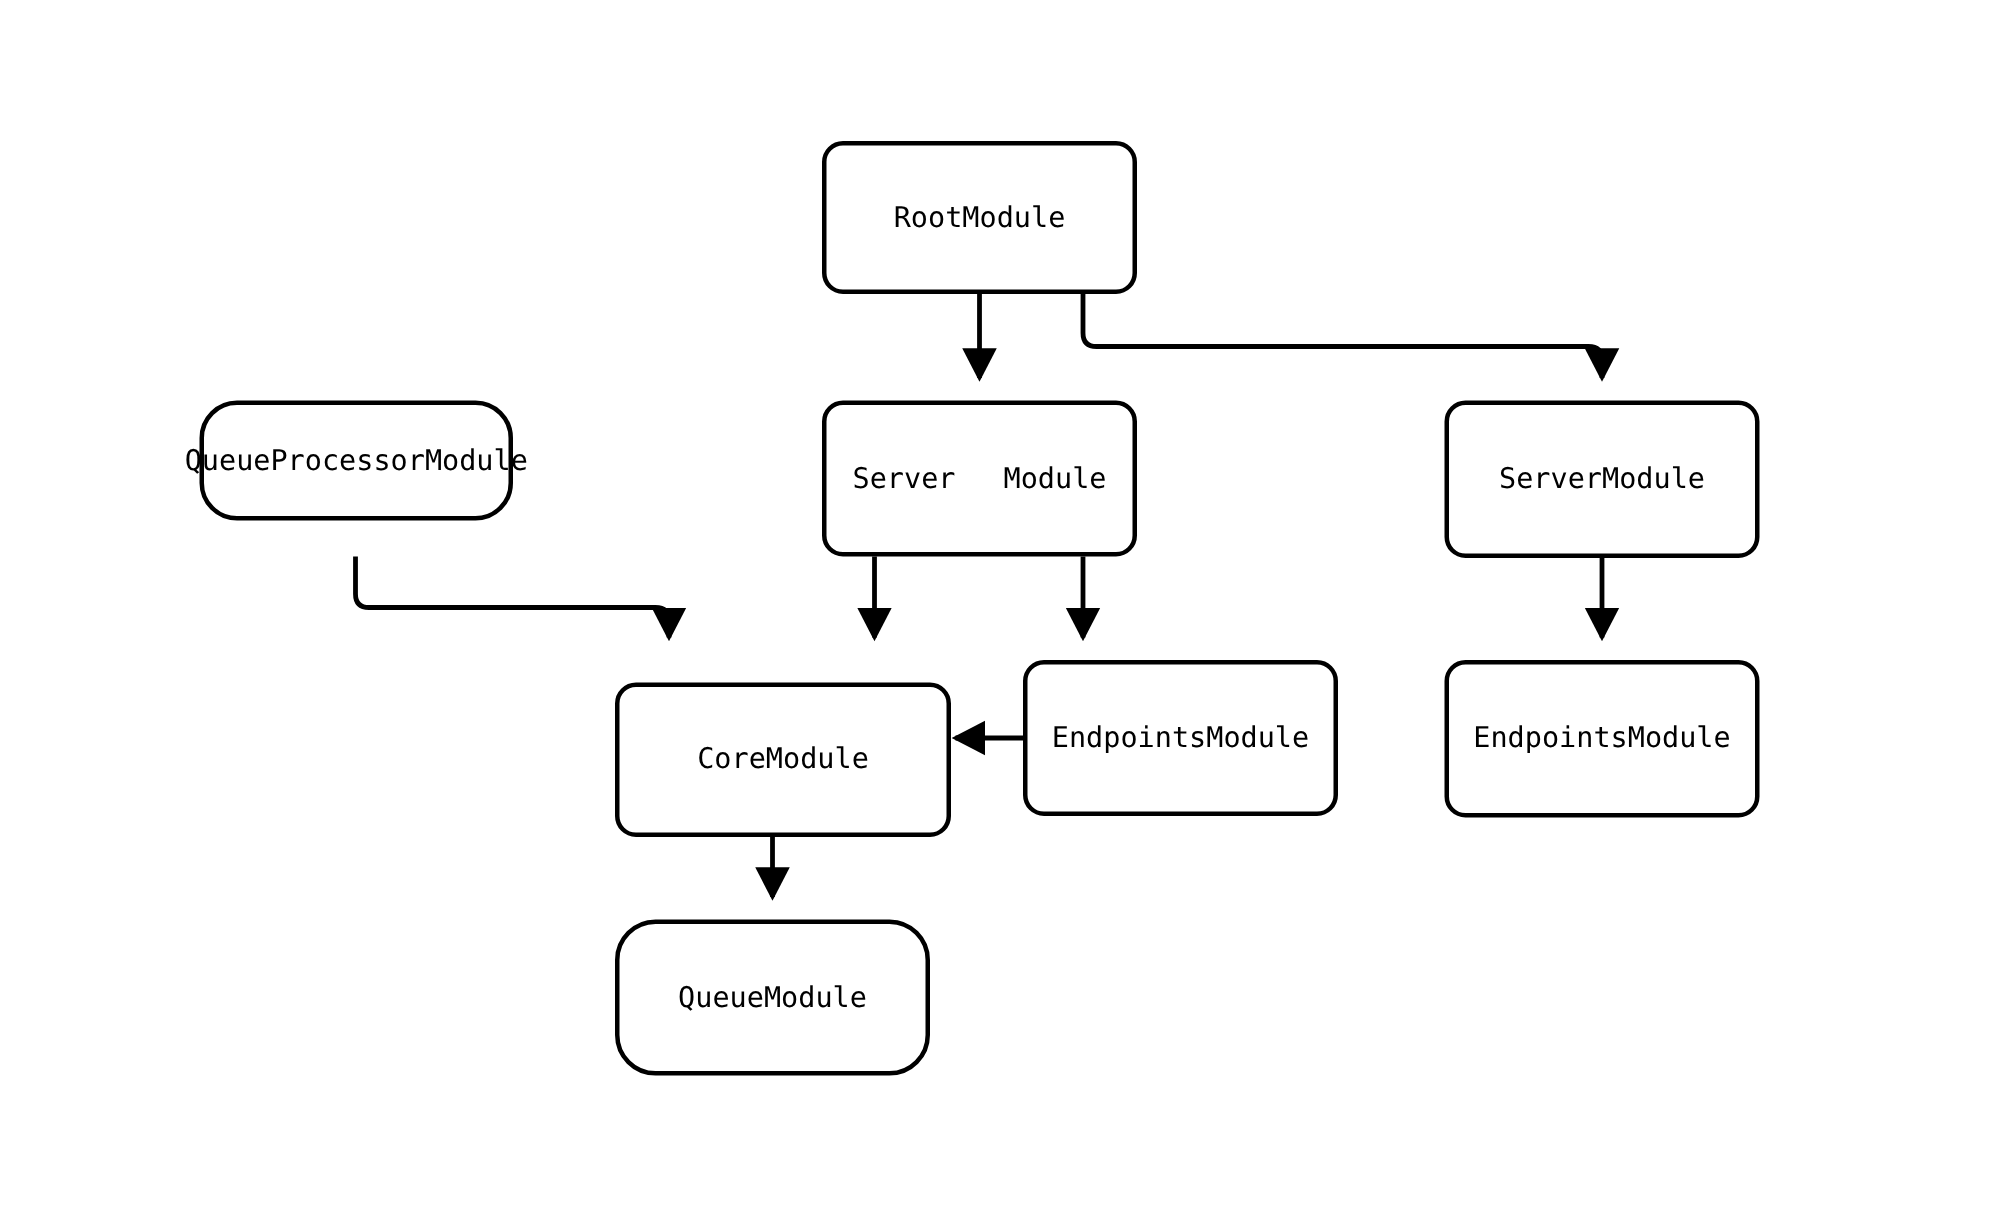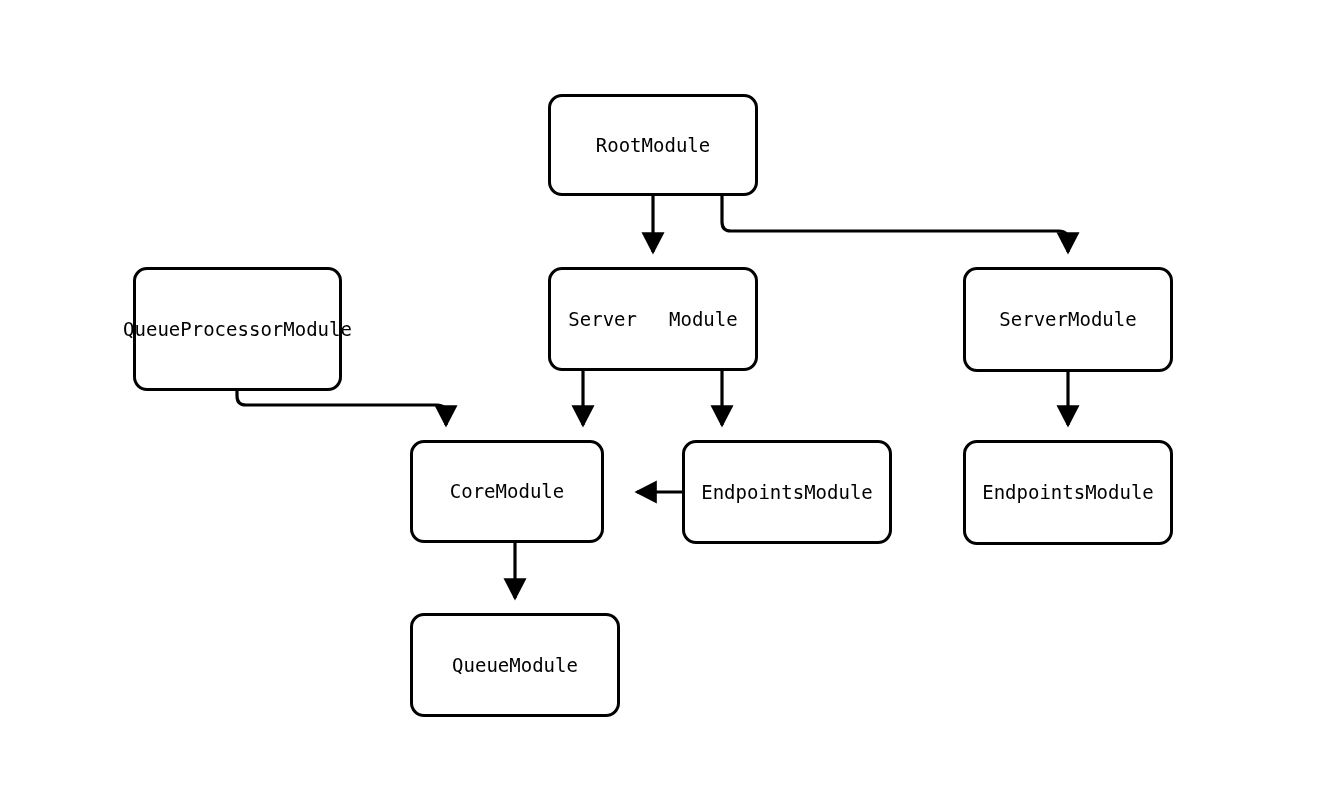--- a/index.html
+++ b/index.html
@@ -72,48 +72,48 @@
     <path d="M 1068 372 L 1068 425" fill="none" stroke="#000000" stroke-width="3.2" marker-end="url(#arrowhead)"></path>
 
     <path d="M 515 543 L 515 598" fill="none" stroke="#000000" stroke-width="3.2" marker-end="url(#arrowhead)"></path>
   </svg>
 
   <div class="node" style="left:548px; top:94px; width:210px; height:102px;">
     <span class="node-line">Root</span>
     <span class="node-line">Module</span>
   </div>
 
-  <div class="node" style="left:133px; top:267px; width:209px; height:124px;">
+  <div class="node" style="left:133px; top:267px; width:209px; height:80px;border-radius:25px;">
     <span class="node-line">QueueProcessor</span>
     <span class="node-line">Module</span>
   </div>
 
   <div class="node" style="left:548px; top:267px; width:210px; height:104px;gap:32px;">
     <span class="node-line">Server</span>
     <span class="node-line">Module</span>
   </div>
 
   <div class="node" style="left:963px; top:267px; width:210px; height:105px;">
     <span class="node-line">Server</span>
     <span class="node-line">Module</span>
   </div>
 
-  <div class="node" style="left:410px; top:440px; width:194px; height:103px;">
+  <div class="node" style="left:410px; top:455px; width:224px; height:103px;">
     <span class="node-line">Core</span>
     <span class="node-line">Module</span>
   </div>
 
   <div class="node" style="left:682px; top:440px; width:210px; height:104px;">
     <span class="node-line">Endpoints</span>
     <span class="node-line">Module</span>
   </div>
 
   <div class="node" style="left:963px; top:440px; width:210px; height:105px;">
     <span class="node-line">Endpoints</span>
     <span class="node-line">Module</span>
   </div>
 
-  <div class="node" style="left:410px; top:613px; width:210px; height:104px;">
+  <div class="node" style="left:410px; top:613px; width:210px; height:104px;border-radius:27px;">
     <span class="node-line">Queue</span>
     <span class="node-line">Module</span>
   </div>
 
 </div>
 
 </body></html>

